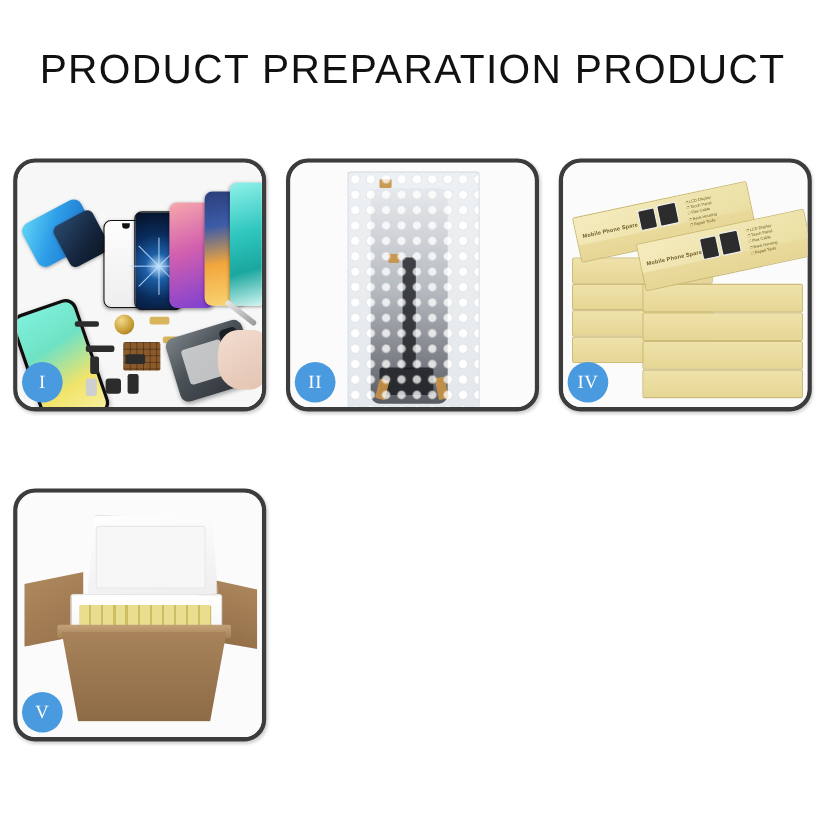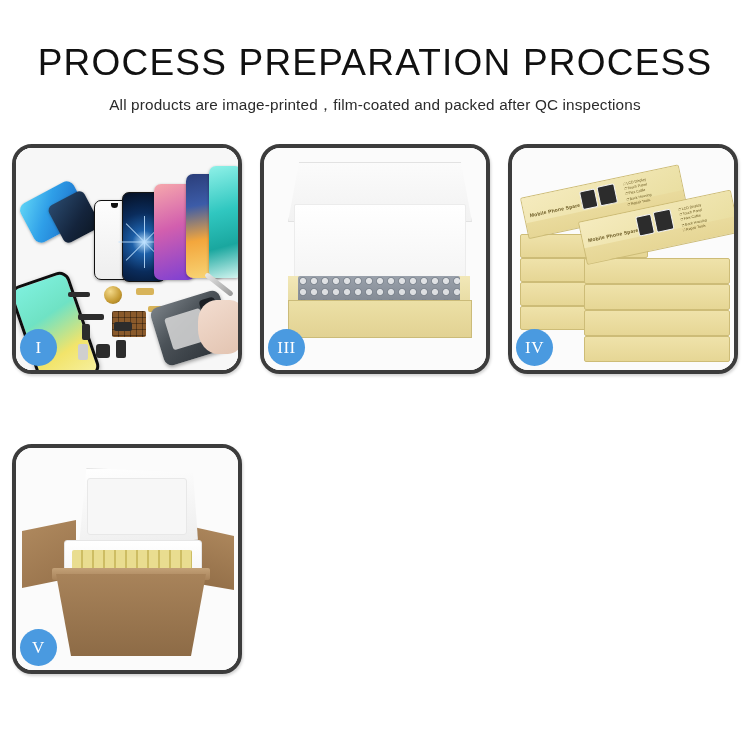--- a/index.html
+++ b/index.html
@@ -296,22 +296,21 @@
     clip-path:polygon(0 30%, 100% 0, 100% 68%, 0 100%);
   }
   .c-tape{ position:absolute; background:rgba(126,97,63,.55); border-radius:1px;}
 </style>
 </head>
 <body>
 
 <div id="page">
 
   <div class="header">
-    <h1 class="title">PROCESS PREPARATION PROCESS</h1>
-    <p class="subtitle">All products are image-printed，film-coated and packed after QC inspections</p>
+    <h1 class="title">PRODUCT PREPARATION PRODUCT</h1>
   </div>
 
   <div class="grid">
 
     <div class="panel">
       <div class="panel-inner">
         <div class="p1-bg"></div>
         <div class="scr scr-flex"></div>
         <div class="scr scr-flex2"></div>
         <div class="scr scr-glass"></div>
@@ -345,31 +344,37 @@
         <div class="chassis">
           <div class="batt"></div>
             <div class="cam"></div>
         </div>
         <div class="stylus"></div>
         <div class="hand"></div>
       </div>
       <div class="badge">I</div>
     </div>
 
-
     <div class="panel">
       <div class="panel-inner">
-        <div class="b3-lid"></div>
-        <div class="b3-foam"></div>
-        <div class="b3-side"></div>
-        <div class="b3-bubble"></div>
-        <div class="b3-front"></div>
+        <div class="bag">
+          <div class="bag-screen">
+            <div class="bag-flex"></div>
+            <div class="bag-conn"></div>
+          </div>
+          <div class="tape" style="left:28px;top:6px;width:11px;height:8px;"></div>
+          <div class="tape" style="left:36px;top:74px;width:10px;height:8px;"></div>
+          <div class="tape" style="left:26px;top:188px;width:9px;height:18px;transform:rotate(14deg);"></div>
+          <div class="tape" style="left:80px;top:186px;width:9px;height:20px;transform:rotate(-12deg);"></div>
+          <div class="bubble-sheen"></div>
+        </div>
       </div>
-      <div class="badge">III</div>
+      <div class="badge">II</div>
     </div>
+
 
     <div class="panel">
       <div class="panel-inner">
         <div class="stack">
 
           <div class="sbox" style="left:2px;top:72px;width:126px;height:22px;"></div>
           <div class="sbox" style="left:2px;top:96px;width:126px;height:22px;"></div>
           <div class="sbox" style="left:2px;top:120px;width:126px;height:22px;"></div>
           <div class="sbox" style="left:2px;top:144px;width:126px;height:22px;"></div>
 

